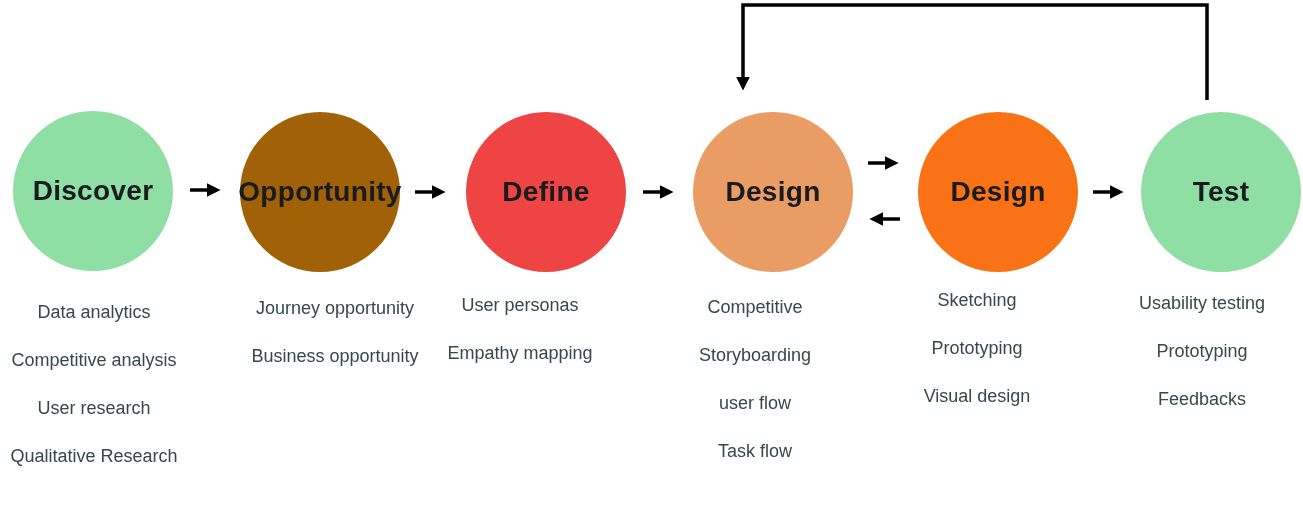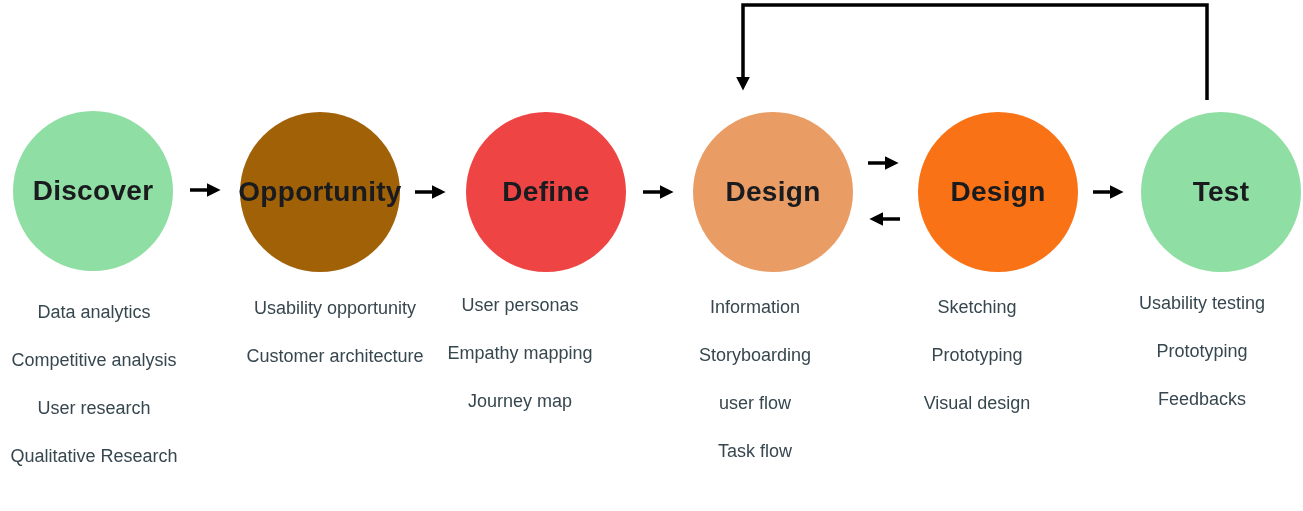--- a/index.html
+++ b/index.html
@@ -51,21 +51,21 @@
   .s0 .circle { left: 13px;   top: 111px; }
   .s1 .circle { left: 240px; }
   .s2 .circle { left: 466px; }
   .s3 .circle { left: 693px; }
   .s4 .circle { left: 918px; }
   .s5 .circle { left: 1141px; }
   .s0 .items { left: -36px;  top: 288px; }
   .s1 .items { left: 205px;  top: 284px; }
   .s2 .items { left: 390px;  top: 281px; }
   .s3 .items { left: 625px;  top: 283px; }
-  .s4 .items { left: 847px;  top: 283px; }
+  .s4 .items { left: 847px;  top: 276px; }
   .s5 .items { left: 1072px; top: 279px; }
 </style>
 </head>
 <body>
 
 <div class="canvas">
 
   <svg class="arrow-layer" width="1303" height="511" viewBox="0 0 1303 511" xmlns="http://www.w3.org/2000/svg">
     <defs>
       <marker id="ah" viewBox="0 0 10 10" refX="1" refY="5" markerWidth="4" markerHeight="4" orient="auto">
@@ -91,42 +91,41 @@
       <div class="item">User research</div>
       <div class="item">Qualitative Research</div>
     </div>
   </div>
 
   <div class="stage s1">
     <div class="circle" style="background-color: #a16207;">
       <span class="circle-label">Opportunity</span>
     </div>
     <div class="items">
-      <div class="item">Usability opportunity</div>
-      <div class="item">Customer architecture</div>
+      <div class="item">Journey opportunity</div>
+      <div class="item">Business opportunity</div>
     </div>
   </div>
 
   <div class="stage s2">
     <div class="circle" style="background-color: #ef4444;">
       <span class="circle-label">Define</span>
     </div>
     <div class="items">
       <div class="item">User personas</div>
       <div class="item">Empathy mapping</div>
-      <div class="item">Journey map</div>
     </div>
   </div>
 
   <div class="stage s3">
     <div class="circle" style="background-color: rgb(233, 156, 100);">
       <span class="circle-label">Design</span>
     </div>
     <div class="items">
-      <div class="item">Information</div>
+      <div class="item">Competitive</div>
       <div class="item">Storyboarding</div>
       <div class="item">user flow</div>
       <div class="item">Task flow</div>
     </div>
   </div>
 
   <div class="stage s4">
     <div class="circle" style="background-color: #f97316;">
       <span class="circle-label">Design</span>
     </div>

